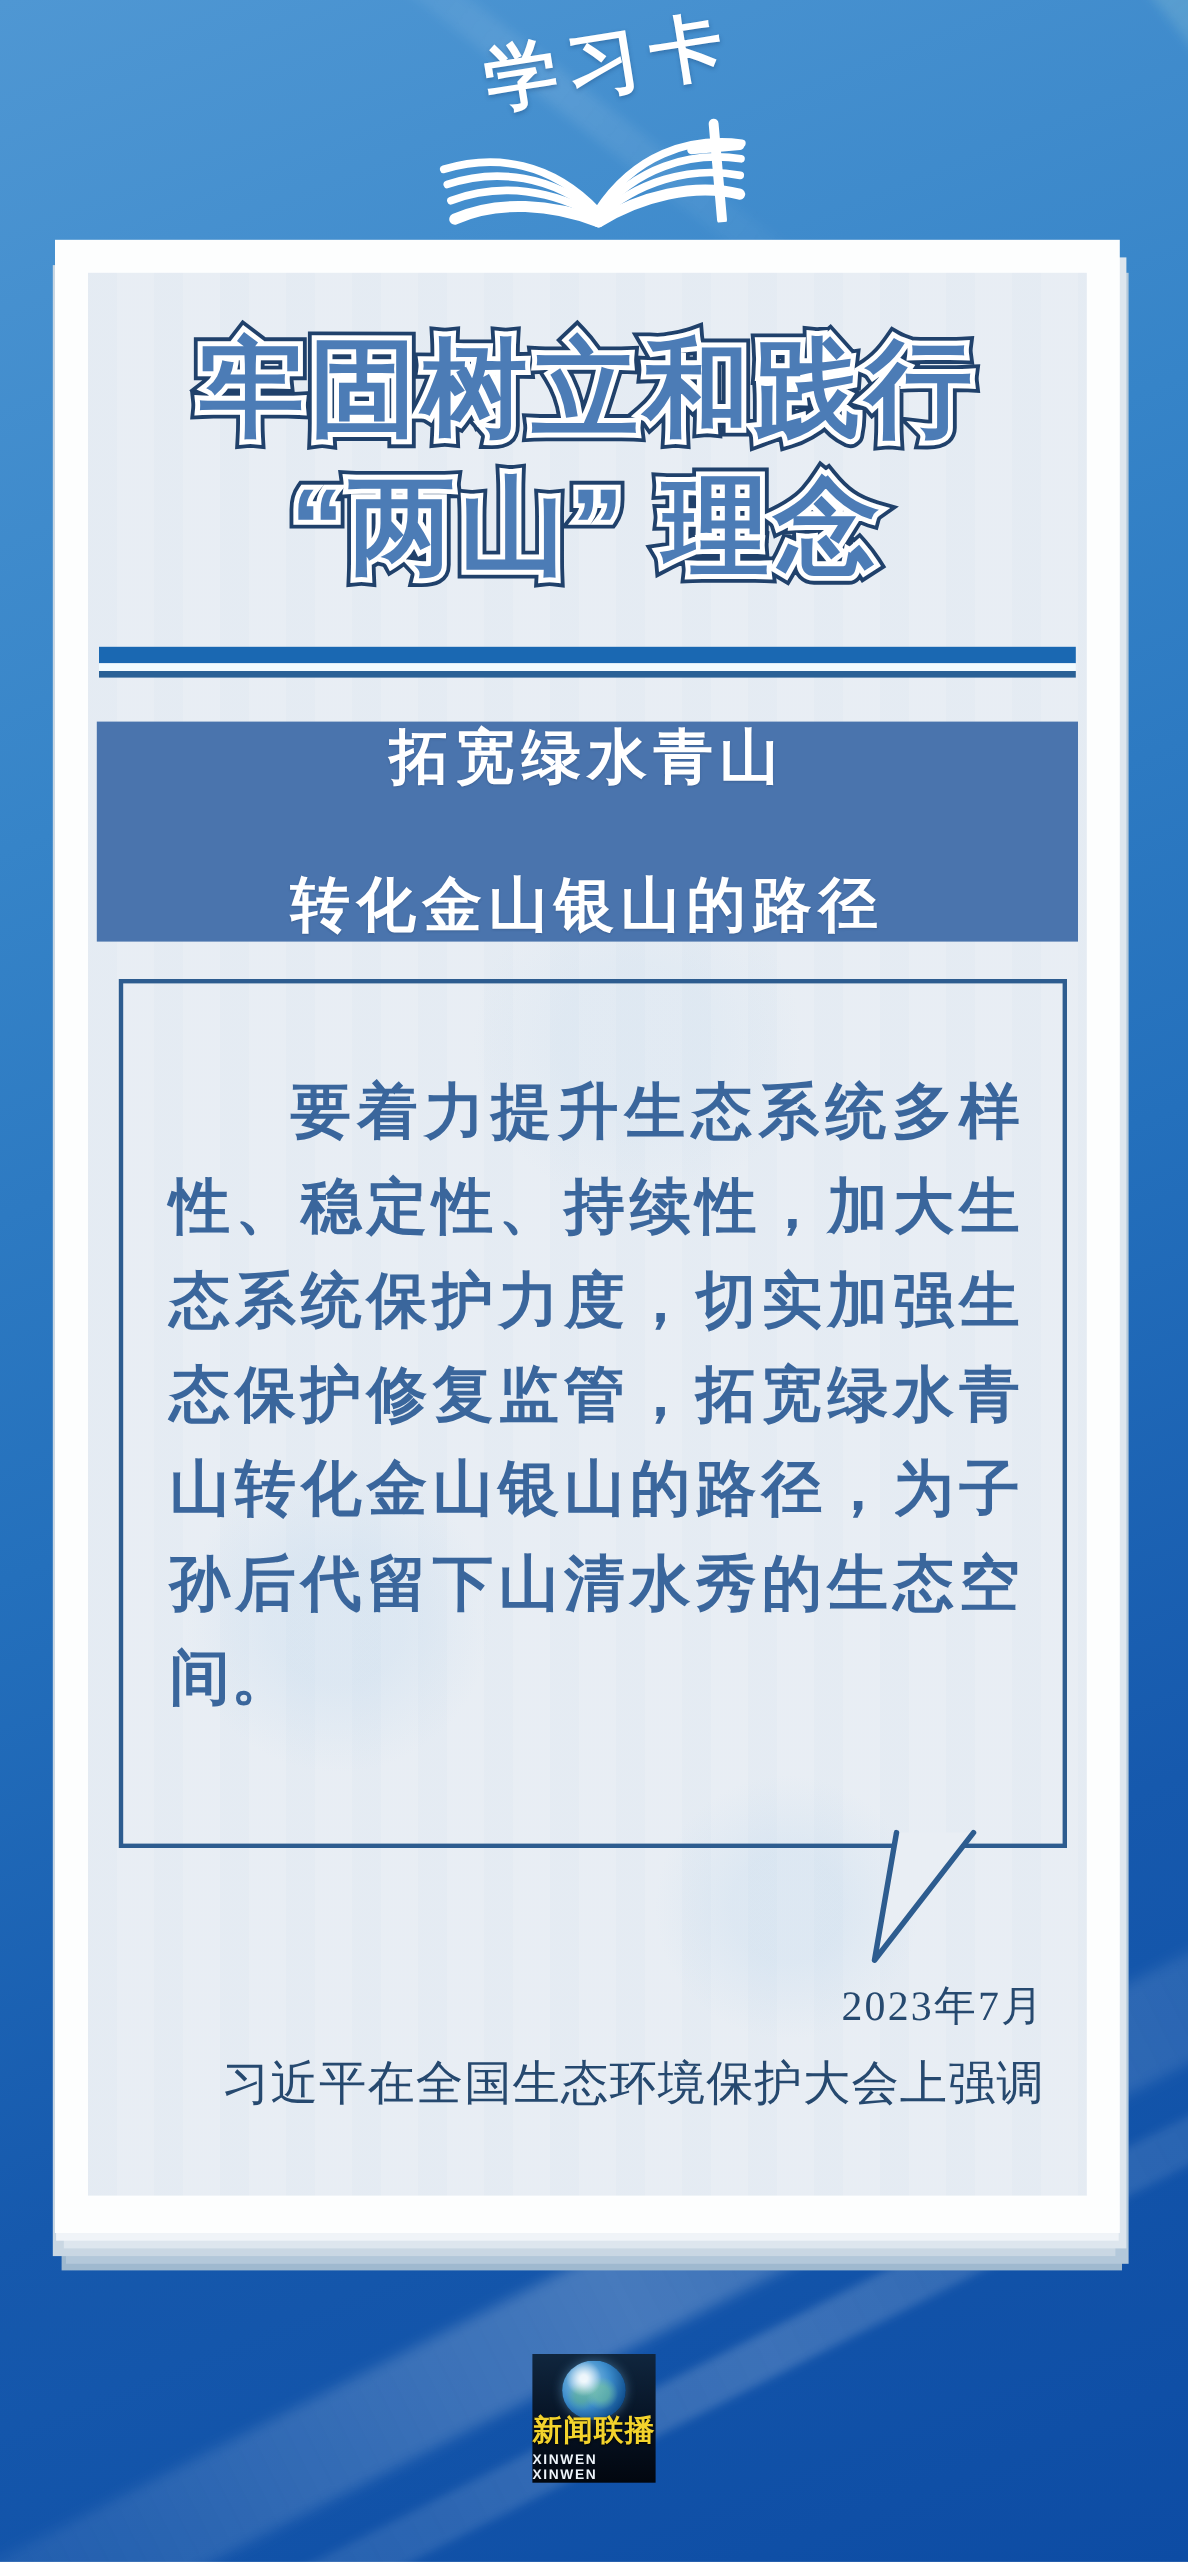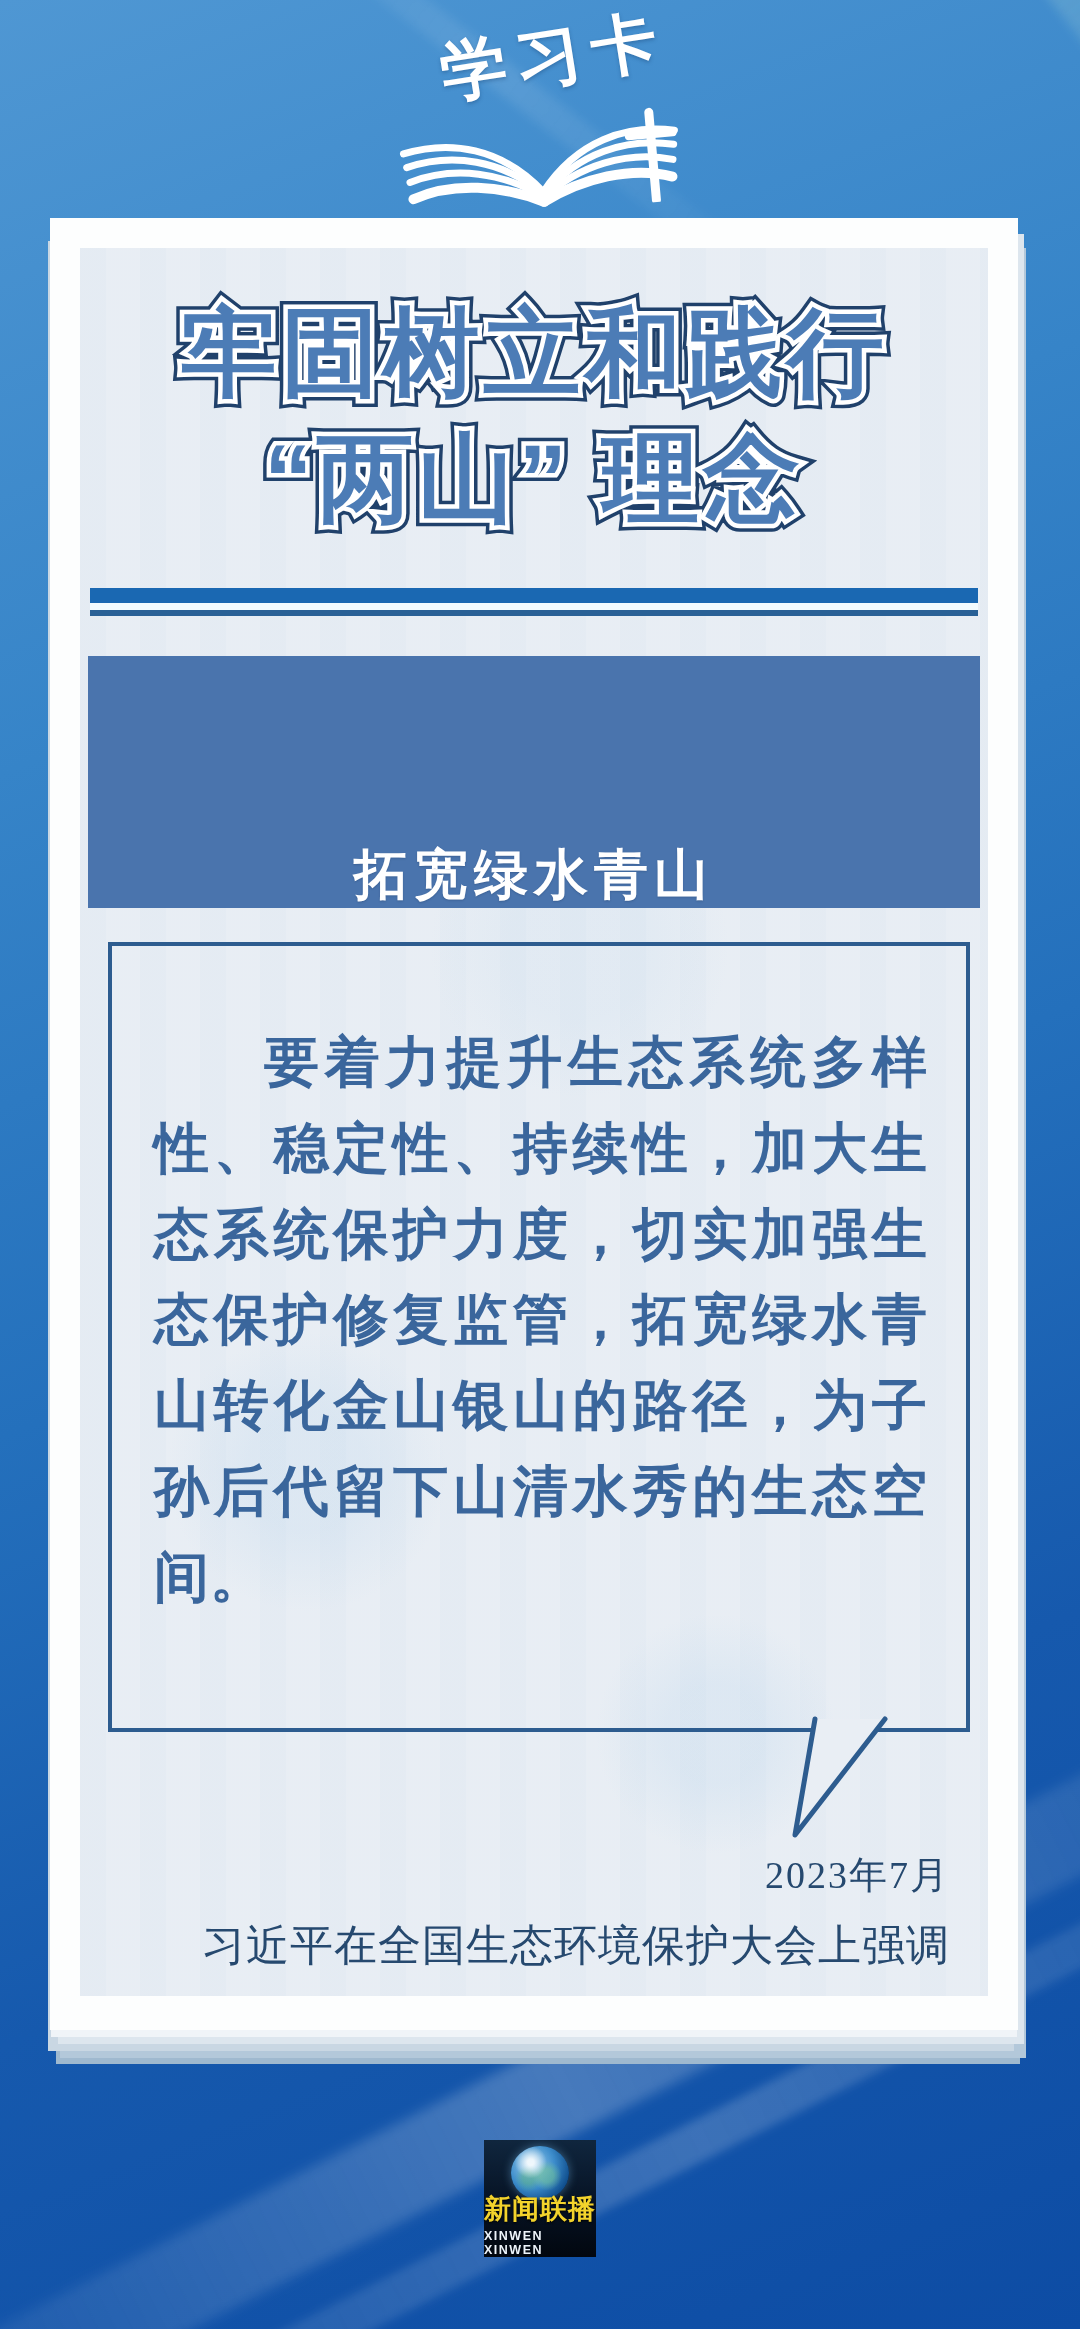--- a/index.html
+++ b/index.html
@@ -87,23 +87,23 @@
   .title-line .t-back  { -webkit-text-stroke: 16px #20416b; color: #20416b; }
   .title-line .t-white { -webkit-text-stroke: 9px #ffffff;  color: #ffffff; }
   .title-line .t-fill  { color: #4c7cb6; }
 
   .divider { margin: 46px 6px 0 6px; }
   .divider .bar-thick { height: 15px; background: #1a68b2; }
   .divider .bar-gap   { height: 7px;  background: #f2fbff; }
   .divider .bar-thin  { height: 6px;  background: #2a6196; }
 
   .banner {
-    margin: 40px 4px 0 4px; height: 252px;
+    margin: 40px 4px 0 4px; height: 200px;
     background: #4a74ad;
-    display: flex; flex-direction: column; align-items: center; justify-content: flex-end;
+    display: flex; flex-direction: column; align-items: center; justify-content: space-between;
     row-gap: 10px;
   }
   .banner div {
     color: #ffffff; font-size: 54px; font-weight: 700;
     font-family: "Liberation Serif", serif;
     letter-spacing: 6px; line-height: 1.2;
     text-shadow: 0 1px 2px rgba(20,45,80,0.25);
   }
 
   .quote-box {
@@ -210,20 +210,21 @@
     </div>
 
     <div class="divider">
       <div class="bar-thick"></div>
       <div class="bar-gap"></div>
       <div class="bar-thin"></div>
     </div>
 
     <div class="banner">
       <div>拓宽绿水青山</div>
+      <div>转化金山银山的路径</div>
     </div>
 
     <div class="quote-box">
       <div class="quote-text">要着力提升生态系统多样性、稳定性、持续性，加大生态系统保护力度，切实加强生态保护修复监管，拓宽绿水青山转化金山银山的路径，为子孙后代留下山清水秀的生态空间。</div>
       <div class="quote-tail">
         <svg width="108" height="124" viewBox="0 0 108 124">
           <path d="M29,3 L9,119 L99,3" fill="#e9eef4" stroke="#2d5c8f" stroke-width="5" stroke-linejoin="round" stroke-linecap="round"></path>
         </svg>
       </div>
     </div>

